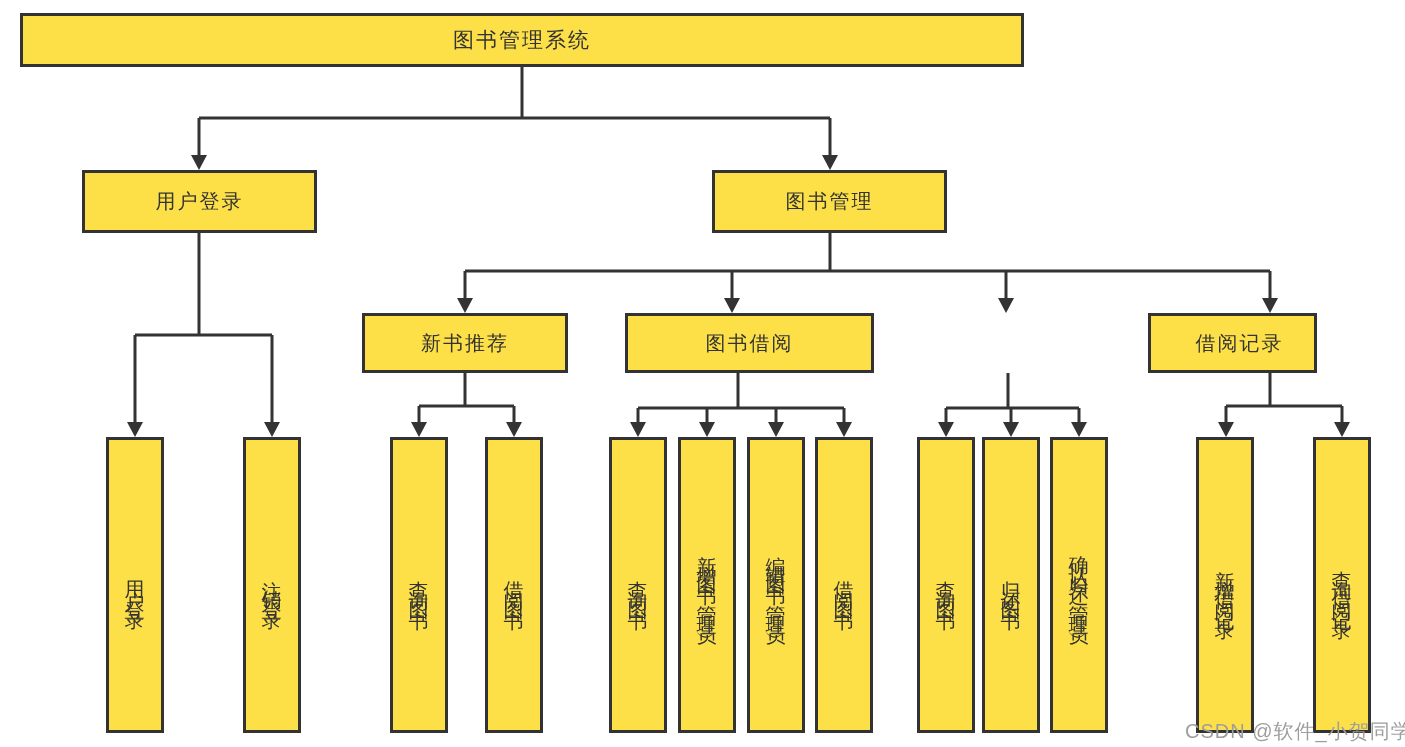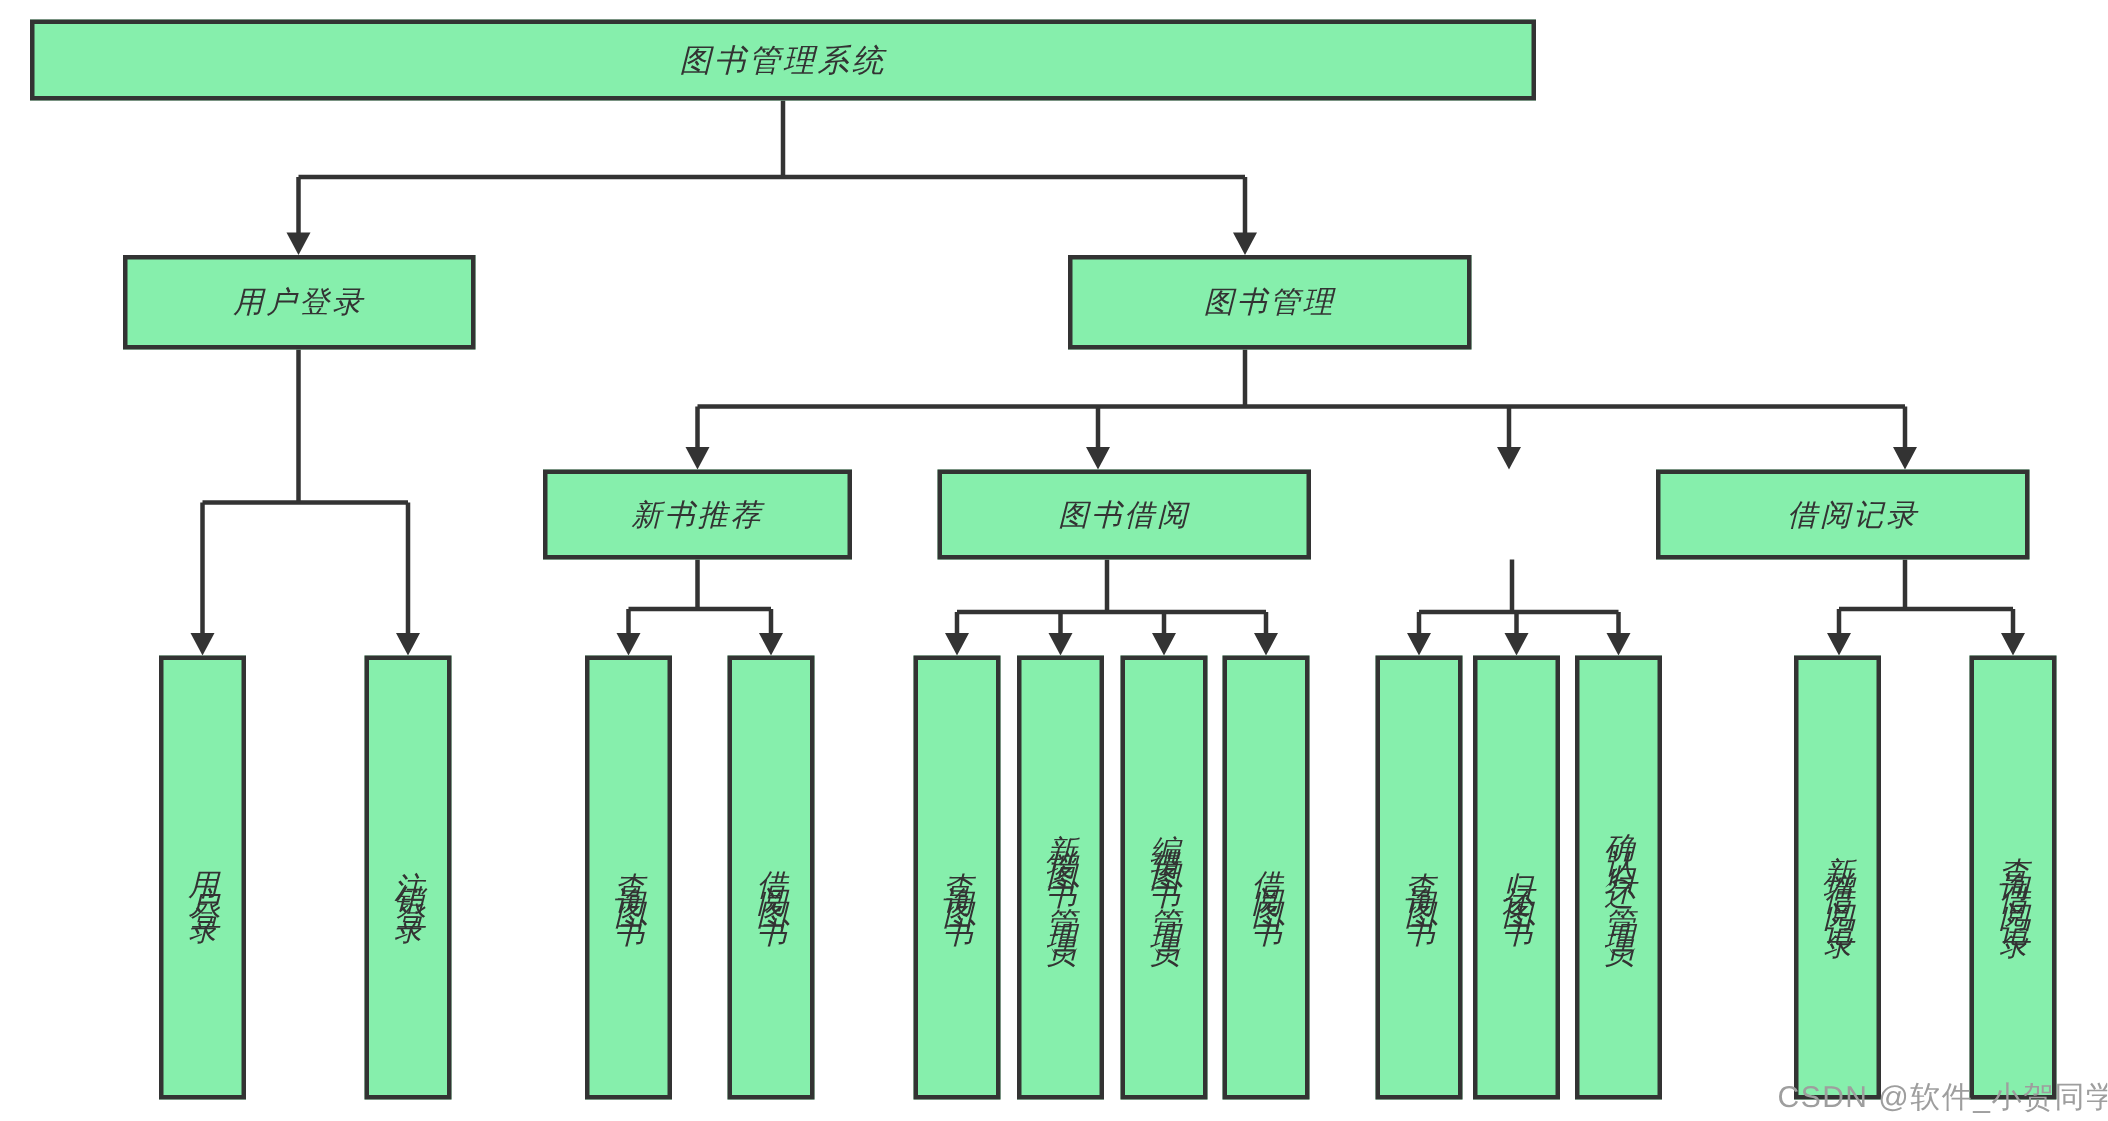--- a/index.html
+++ b/index.html
@@ -7,31 +7,31 @@
     position:relative;width:1405px;height:747px;overflow:hidden;
     background:var(--background,#ffffff);
     font-family:"Liberation Sans","DejaVu Sans",sans-serif;
   }
   svg.connectors{position:absolute;left:0;top:0;}
   .connectors path{stroke:var(--line,#333333);stroke-width:3;fill:none;}
   .connectors polygon{fill:var(--line,#333333);stroke:none;}
   .node{
     position:absolute;box-sizing:border-box;
     border:3px solid var(--box_border,#333333);
-    background:#86efac;color:var(--text,#333333);
+    background:#fde047;color:var(--text,#333333);
     display:flex;align-items:center;justify-content:center;
-    font-size:20px;letter-spacing:2px;font-style:italic;
+    font-size:20px;letter-spacing:2px;
   }
   .node.root{left:20px;top:13px;width:1004px;height:54px;font-size:21px;}
   #n-user{left:82px;top:170px;width:235px;height:63px;}
-  #n-mgmt{left:712px;top:170px;width:269px;height:63px;}
+  #n-mgmt{left:712px;top:170px;width:235px;height:63px;}
   #n-nb{left:362px;top:313px;width:206px;height:60px;}
   #n-bw{left:625px;top:313px;width:249px;height:60px;}
   #n-cu{left:902px;top:313px;width:208px;height:60px;}
-  #n-re{left:1104px;top:313px;width:249px;height:60px;padding-left:14px;}
+  #n-re{left:1148px;top:313px;width:169px;height:60px;padding-left:14px;}
   .leaf{
     top:437px;width:58px;height:296px;
     writing-mode:vertical-rl;text-orientation:mixed;
     letter-spacing:10px;line-height:1;font-size:20px;
   }
   #l-u1{left:106px;} #l-u2{left:243px;}
   #l-n1{left:390px;} #l-n2{left:485px;}
   #l-b1{left:609px;} #l-b2{left:678px;} #l-b3{left:747px;} #l-b4{left:815px;}
   #l-c1{left:917px;} #l-c2{left:982px;} #l-c3{left:1050px;}
   #l-r1{left:1196px;} #l-r2{left:1313px;}

